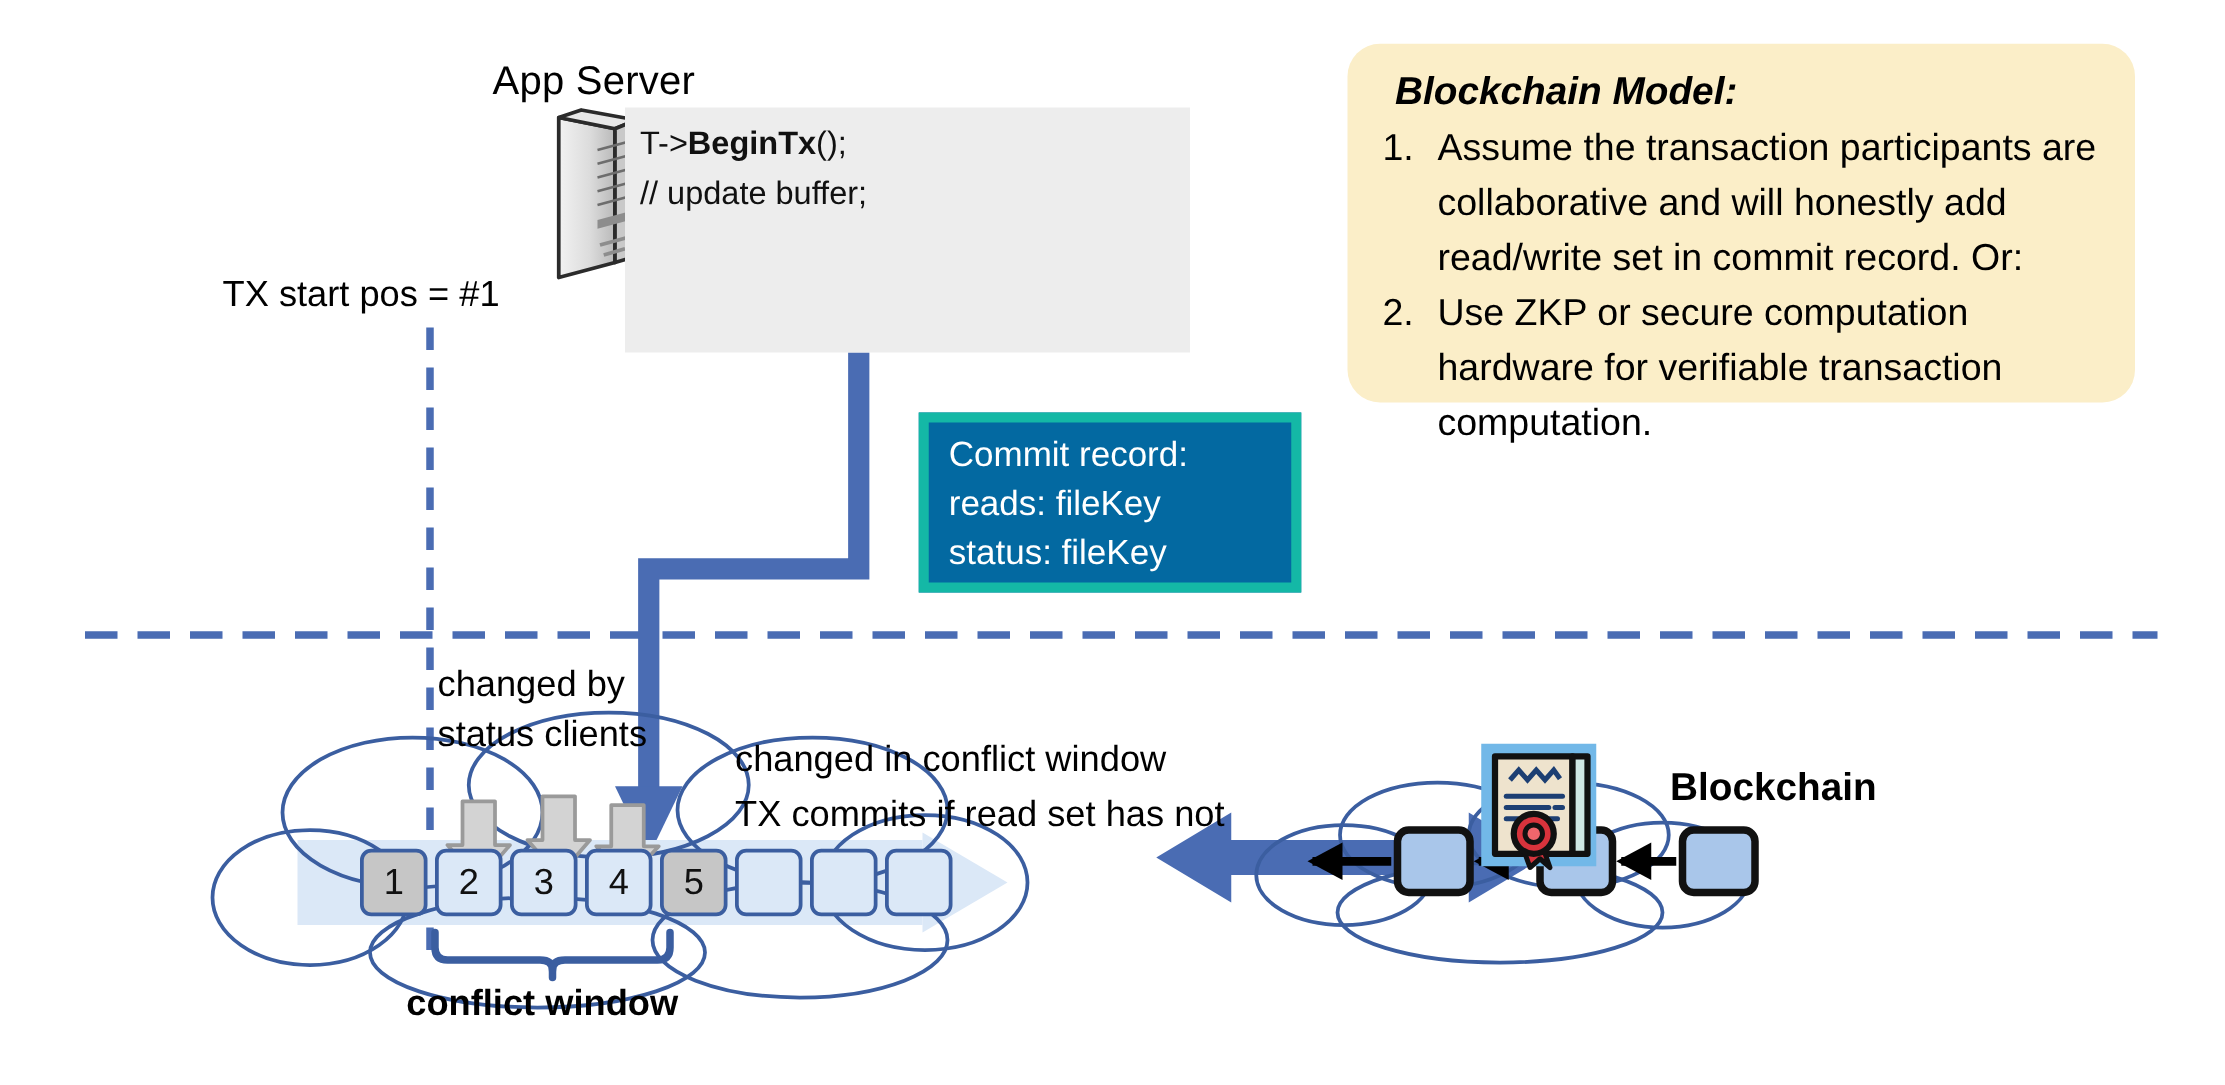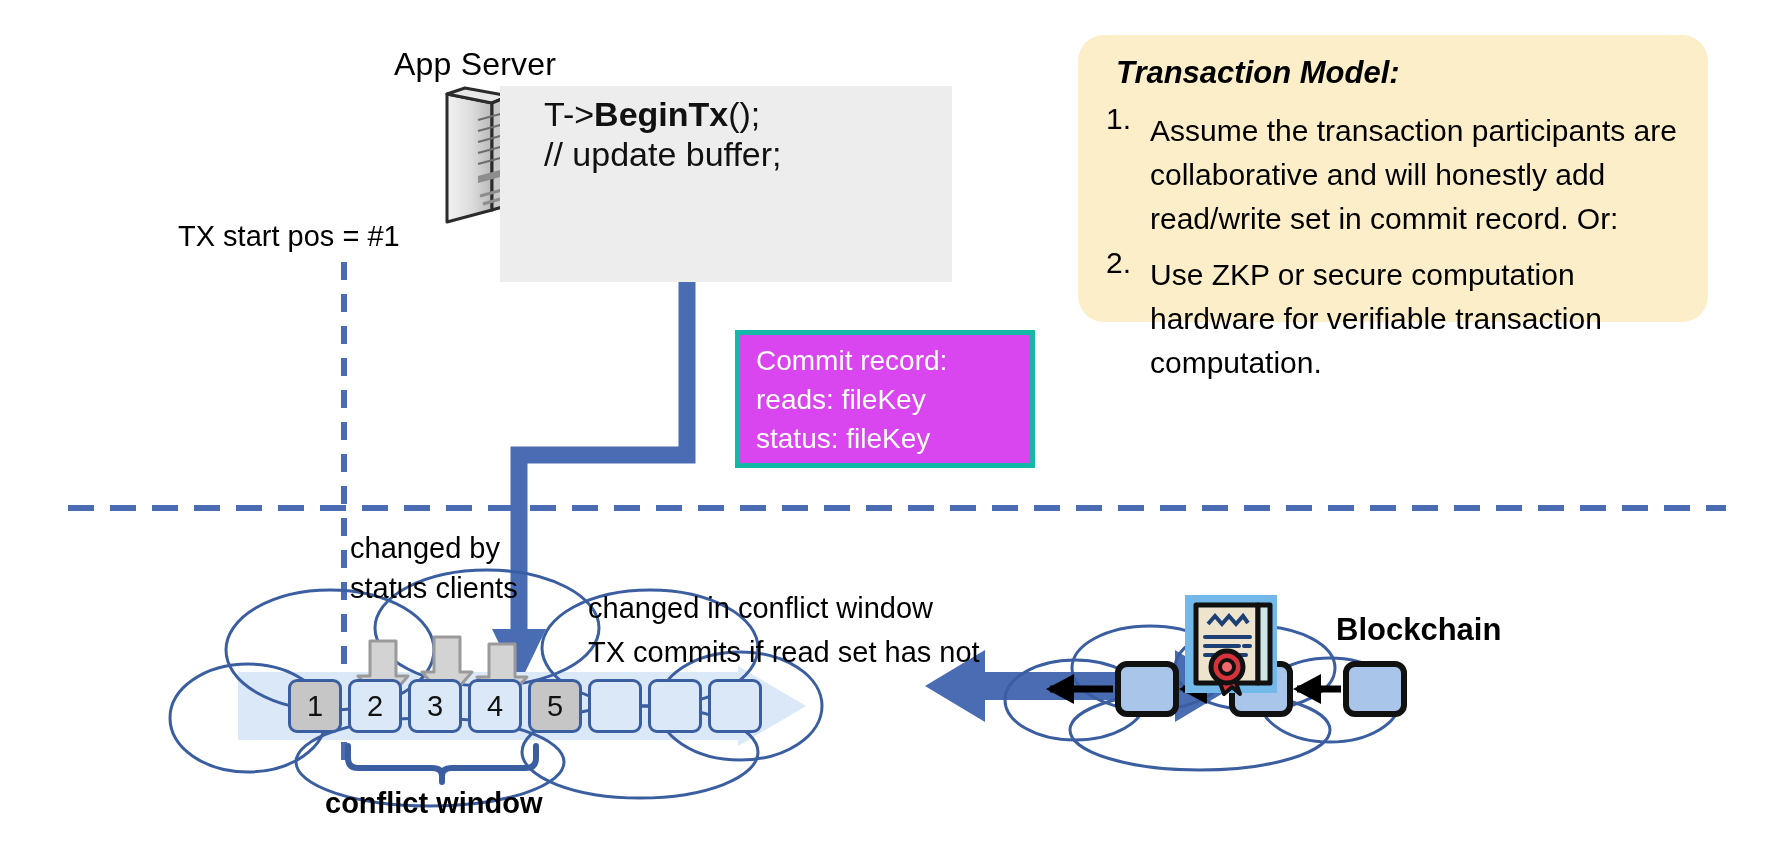--- a/index.html
+++ b/index.html
@@ -7,41 +7,41 @@
        font-family:"Liberation Sans","DejaVu Sans",sans-serif;color:#000;}
   .abs{position:absolute;}
   #stage{position:relative;width:1780px;height:868px;}
   #svg-layer{position:absolute;left:0;top:0;width:1780px;height:868px;pointer-events:none;}
 
   
   #app-server-title{left:362px;top:46px;font-size:32px;font-weight:normal;letter-spacing:.2px;margin-left:32px;}
 
   
   #code-panel{left:500px;top:86px;width:452px;height:196px;background:#ededed;}
-  #code-panel .code-line{font-size:34px;line-height:40px;white-space:pre;color:#111;margin-left:32px;}
+  #code-panel .code-line{font-size:26px;line-height:40px;white-space:pre;color:#111;}
   #code-inner{position:absolute;left:12px;top:8px;}
   .code-line b{font-weight:bold;}
 
   
   #tx-start-label{left:178px;top:220px;font-size:29px;}
 
   
   #commit-record-box{left:735px;top:330px;width:290px;height:128px;
-      background:#d946ef;border:5px solid #14b8a6;color:#fff;}
+      background:#0369a1;border:8px solid #14b8a6;color:#fff;}
   #commit-record-box .cr-line{font-size:28px;line-height:39px;white-space:pre;}
   #cr-inner{position:absolute;left:16px;top:6px;}
 
   
   #transaction-model-note{left:1078px;top:35px;width:630px;height:287px;
       background:#fbeec8;border-radius:26px;}
   #tm-title{position:absolute;left:38px;top:20px;font-size:31px;font-style:italic;font-weight:bold;}
   #tm-list{position:absolute;left:20px;top:62px;width:592px;}
   .tm-item{display:flex;font-size:30px;line-height:44px;}
   .tm-num{width:44px;flex:0 0 44px;text-align:left;padding-left:8px;}
-  .tm-text{flex:1;margin-top:12px;}
+  .tm-text{flex:1;}
 
   
   #updates-label{left:350px;top:528px;font-size:29px;line-height:40px;}
 
   
   #tx-commits-label{left:588px;top:586px;font-size:29px;line-height:44px;}
 
   
   #conflict-window-label{left:325px;top:787px;font-size:29px;font-weight:bold;}
 
@@ -182,21 +182,21 @@
 
   <div class="abs" id="commit-record-box">
     <div id="cr-inner">
         <div class="cr-line">Commit record:</div>
         <div class="cr-line">reads: fileKey</div>
         <div class="cr-line">status: fileKey</div>
       </div>
   </div>
 
   <div class="abs" id="transaction-model-note">
-    <div id="tm-title">Transaction Model:</div>
+    <div id="tm-title">Blockchain Model:</div>
     <div id="tm-list">
         <div class="tm-item">
           <div class="tm-num">1.</div>
           <div class="tm-text">Assume the transaction participants are collaborative and will honestly add read/write set in commit record.  Or:</div>
         </div>
         <div class="tm-item">
           <div class="tm-num">2.</div>
           <div class="tm-text">Use ZKP or secure computation hardware for verifiable transaction computation.</div>
         </div>
       </div>

